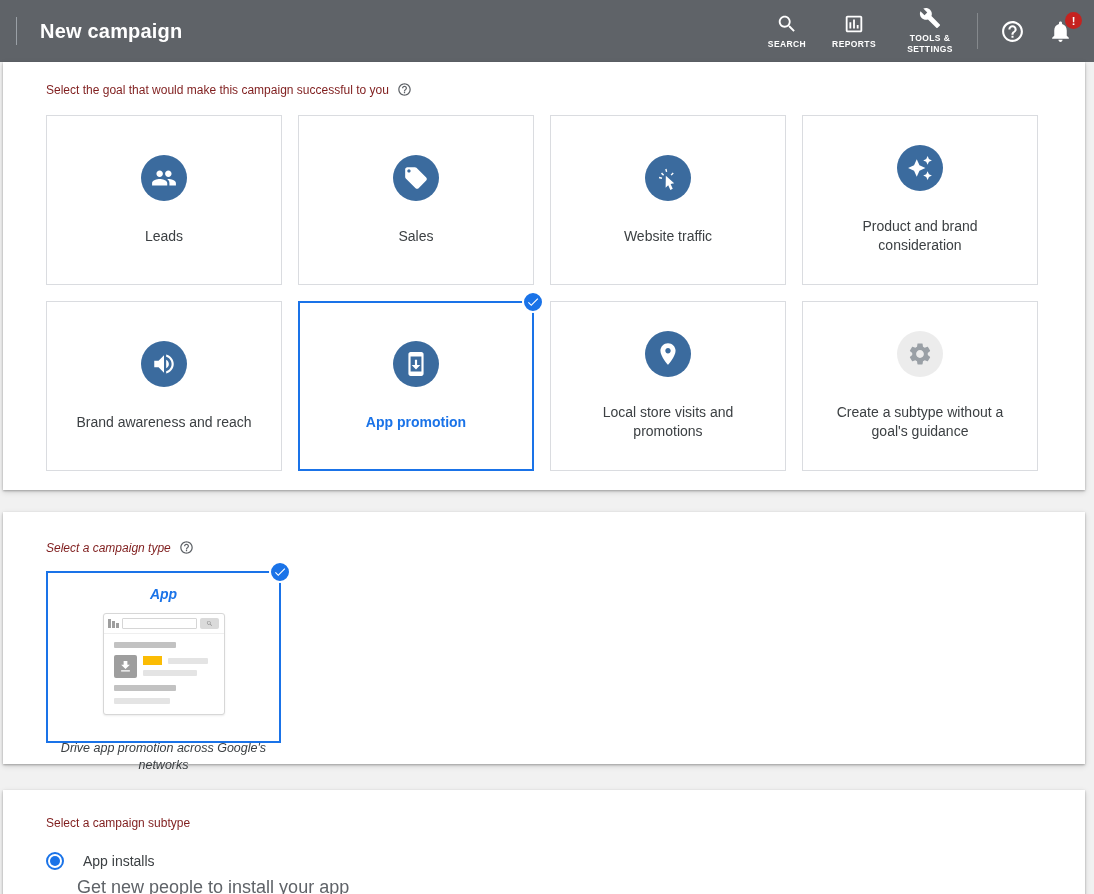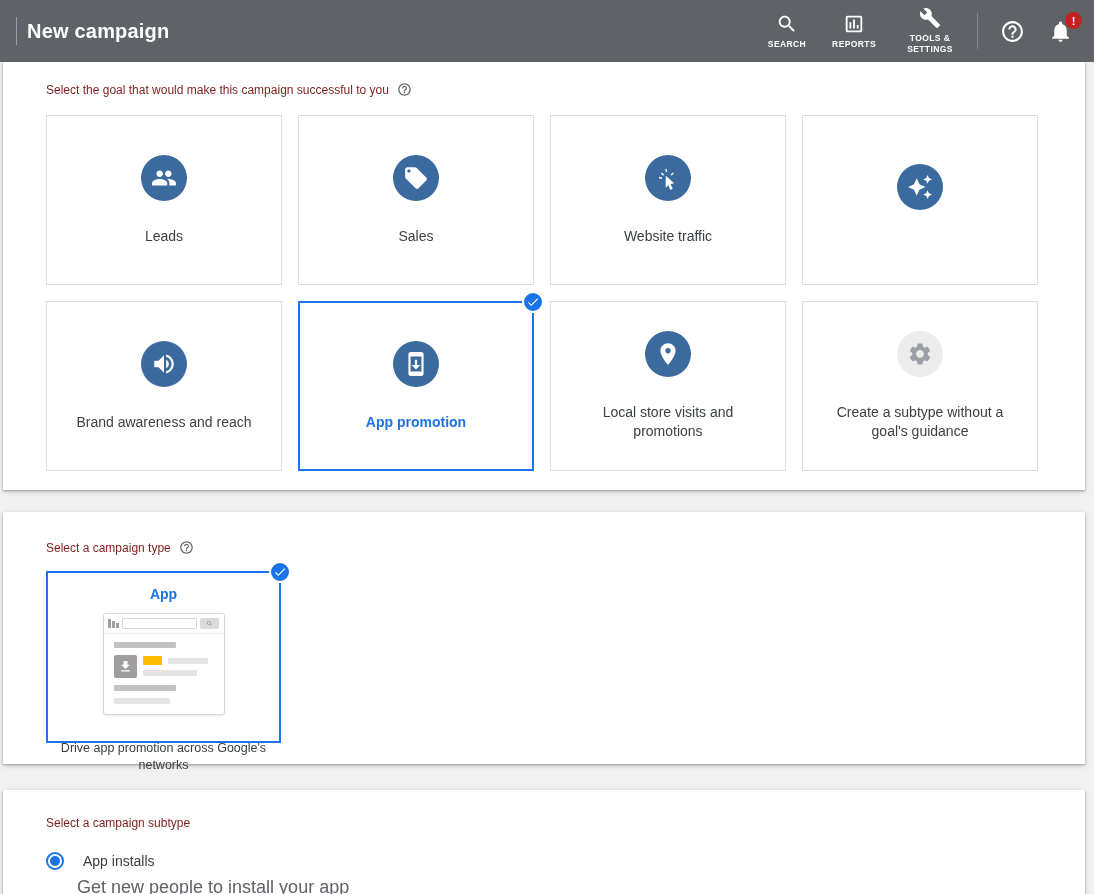--- a/index.html
+++ b/index.html
@@ -2,42 +2,42 @@
 <html><head>
 <meta charset="utf-8">
 <style>
   * { margin:0; padding:0; box-sizing:border-box; }
   html,body { width:1094px; height:894px; overflow:hidden;
     font-family:"Liberation Sans", sans-serif; background:#f1f1f1; }
 
   
   .header { height:62px; background:#5f6368; display:flex; align-items:center; }
   .header-accent { width:1px; height:28px; background:#9aa0a6; margin-left:16px; }
-  .header-title { color:#fff; font-size:20px; font-weight:700; margin-left:10px; letter-spacing:.2px; }
+  .header-title { color:#fff; font-size:20px; font-weight:700; margin-left:23px; letter-spacing:.2px; }
   .header-spacer { flex:1; }
   .nav-item { display:flex; flex-direction:column; align-items:center; justify-content:center;
     margin:0 13px; cursor:pointer; color:#fff; }
   .nav-item svg { width:22px; height:22px; fill:#fff; }
   .nav-label { font-size:8.5px; font-weight:700; letter-spacing:.4px; margin-top:4px;
     text-align:center; max-width:56px; line-height:1.25; }
   .header-divider { width:1px; height:36px; background:#85898d; margin:0 10px 0 6px; }
   .icon-btn { width:40px; height:40px; display:flex; align-items:center; justify-content:center;
     position:relative; cursor:pointer; margin:0 4px; }
   .icon-btn svg { width:25px; height:25px; fill:#fff; }
   .bell-wrap { margin-right:14px; }
   .badge { position:absolute; top:1px; right:-2px; width:17px; height:17px; border-radius:50%;
     background:#c5221f; color:#fff; font-size:11px; font-weight:700; display:flex;
     align-items:center; justify-content:center; }
 
   
   .section { background:#fff; margin:0 9px 0 3px;
     box-shadow:0 1px 2px rgba(0,0,0,.28), 0 2px 6px rgba(0,0,0,.14); }
   .section-goals   { padding:20px 0 0 43px; height:428px; }
   .gap1 { height:22px; }
-  .section-type    { padding:28px 0 0 43px; height:252px; }
+  .section-type    { padding:28px 0 0 43px; height:252px;font-style:italic; }
   .gap2 { height:26px; }
   .section-subtype { padding:26px 0 0 43px; height:116px; }
 
   .section-heading { font-size:12px; color:#7f1d1d; display:flex; align-items:center; gap:8px; }
   .help-small { width:15px; height:15px; fill:#5f6368; cursor:pointer; flex:none; }
 
   
   .goal-grid { margin-top:18px; display:grid; grid-template-columns:repeat(4,236px);
     grid-auto-rows:170px; gap:16px; }
   .goal-card { border:1px solid #dadce0; background:#fff; display:flex; flex-direction:column;
@@ -173,20 +173,21 @@
       </div>
       <div class="goal-label">Website traffic</div>
     </div>
 
     <div class="goal-card">
       <div class="icon-circle">
         <svg viewBox="0 0 24 24">
             <path d="M19 9l1.25-2.75L23 5l-2.75-1.25L19 1l-1.25 2.75L15 5l2.75 1.25L19 9zm-7.5.5L9 4 6.5 9.5 1 12l5.5 2.5L9 20l2.5-5.5L17 12l-5.5-2.5zM19 15l-1.25 2.75L15 19l2.75 1.25L19 23l1.25-2.75L23 19l-2.75-1.25L19 15z"></path>
           </svg>
       </div>
+      <div class="goal-label">Product and brand consideration</div>
     </div>
 
     <div class="goal-card">
       <div class="icon-circle">
         <svg viewBox="0 0 24 24">
             <path d="M3 9v6h4l5 5V4L7 9H3zm13.5 3c0-1.77-1.02-3.29-2.5-4.03v8.05c1.48-.73 2.5-2.25 2.5-4.02zM14 3.23v2.06c2.89.86 5 3.54 5 6.71s-2.11 5.85-5 6.71v2.06c4.01-.91 7-4.49 7-8.77s-2.99-7.86-7-8.77z"></path>
           </svg>
       </div>
       <div class="goal-label">Brand awareness and reach</div>
     </div>

